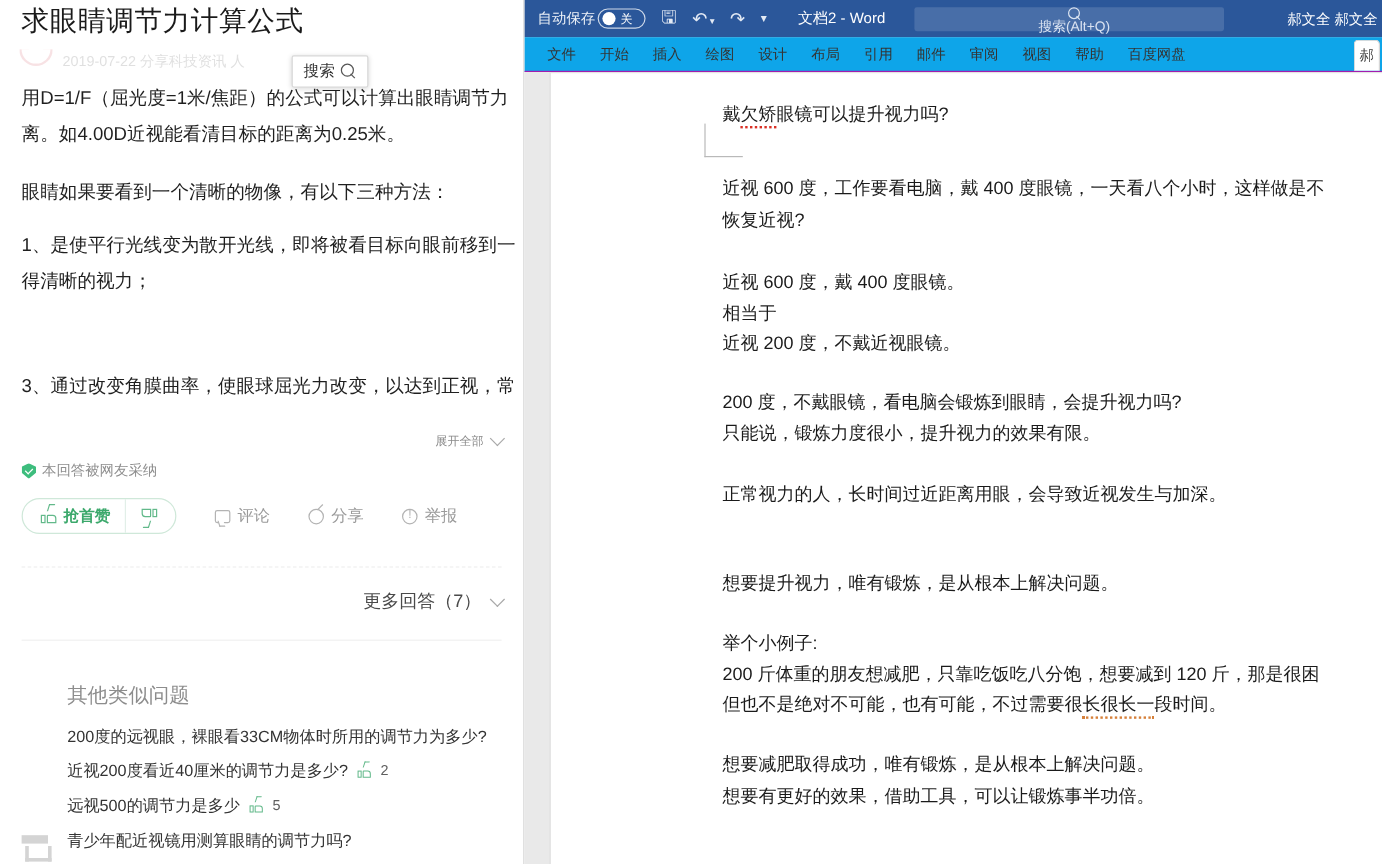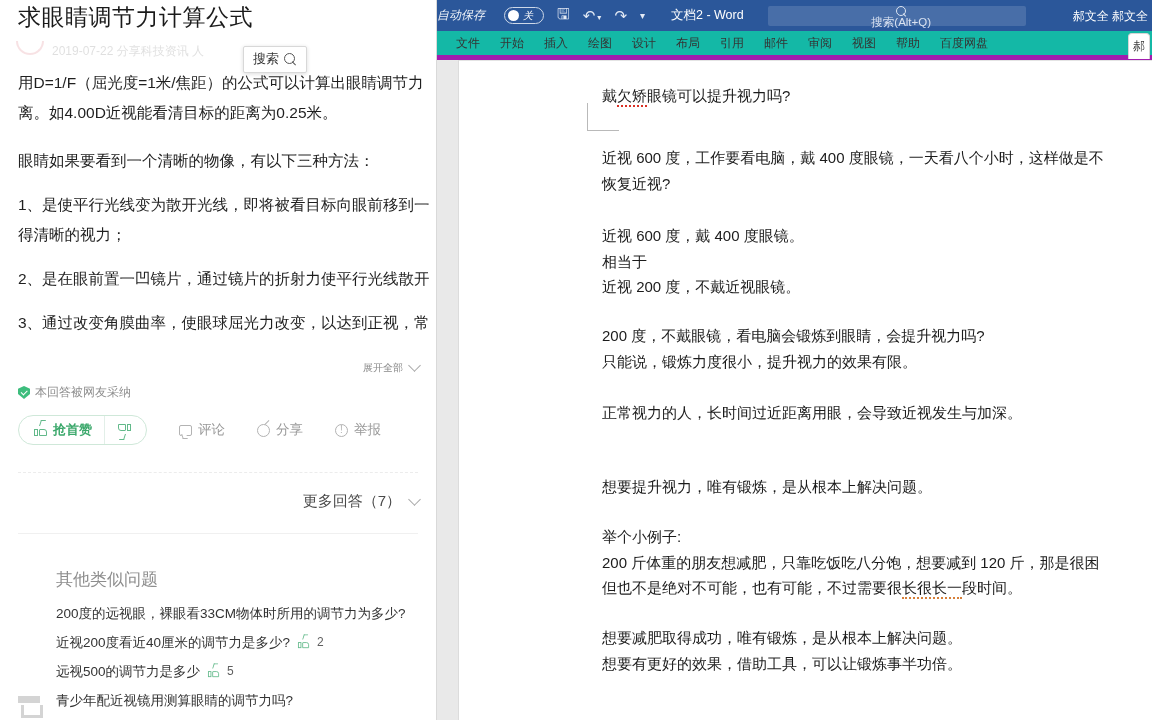--- a/index.html
+++ b/index.html
@@ -209,21 +209,21 @@
     background: #e6e6e6;
     overflow: hidden;
   }
   #title-bar {
     position: absolute; left: 0; top: 0; width: 715px; height: 31px;
     background: #2b579a;
     display: flex; align-items: center;
     color: #ffffff; font-size: 12px;
   }
   #autosave-group {
-    display: flex; align-items: center; gap: 19px;  font-style: italic;
+    display: flex; align-items: center; gap: 2px; margin-left: 11px;
   }
   #autosave-label { font-size: 12px; color: #eef2f8; }
   #autosave-toggle {
     width: 40px; height: 17px; border-radius: 9px;
     border: 1px solid #cdd8e8; background: #2b579a;
     position: relative; display: flex; align-items: center;
   }
   #autosave-knob {
     width: 11px; height: 11px; border-radius: 50%;
     background: #ffffff; margin-left: 3px;
@@ -260,23 +260,23 @@
   }
   #search-placeholder { font-size: 11.5px; color: #d9e2f1; }
   #user-name {
     position: absolute; right: 4px; top: 8px;
     font-size: 12px; color: #ffffff; white-space: nowrap;
     max-width: 95px; overflow: hidden;
   }
 
   #ribbon-tabs {
     position: absolute; left: 0; top: 31px; width: 715px; height: 29px;
-    background: #14b8a6;
+    background: #0ea5e9;
     display: flex; align-items: center;
-    border-bottom: 5px solid #a21caf;
+    border-bottom: 1px solid #a21caf;
   }
   .rtab {
     font-size: 12px; color: #343434; padding: 0 10px;
     height: 29px; display: flex; align-items: center; white-space: nowrap;
   }
   .rtab:first-child { margin-left: 9px; }
   #ribbon-right-tab {
     position: absolute; right: 2px; top: 33px;
     width: 22px; height: 26px; background: #ffffff;
     border: 1px solid #d6d6d6; border-bottom: 0;
@@ -328,21 +328,20 @@
   <div id="search-tip">
     <span>搜索</span>
     <span class="mag"></span>
   </div>
 
   <div class="ans-p" style="top:68px">用D=1/F（屈光度=1米/焦距）的公式可以计算出眼睛调节力</div>
   <div class="ans-p" style="top:98px">离。如4.00D近视能看清目标的距离为0.25米。</div>
   <div class="ans-p" style="top:146px">眼睛如果要看到一个清晰的物像，有以下三种方法：</div>
   <div class="ans-p" style="top:190px">1、是使平行光线变为散开光线，即将被看目标向眼前移到一</div>
   <div class="ans-p" style="top:220px">得清晰的视力；</div>
-  <div class="ans-p" style="top:264px">2、是在眼前置一凹镜片，通过镜片的折射力使平行光线散开</div>
   <div class="ans-p" style="top:308px">3、通过改变角膜曲率，使眼球屈光力改变，以达到正视，常</div>
 
   <div id="expand-all">
     <span>展开全部</span>
     <span class="chev"></span>
   </div>
 
   <div id="adopted">
     <span class="shield"></span>
     <span>本回答被网友采纳</span>

